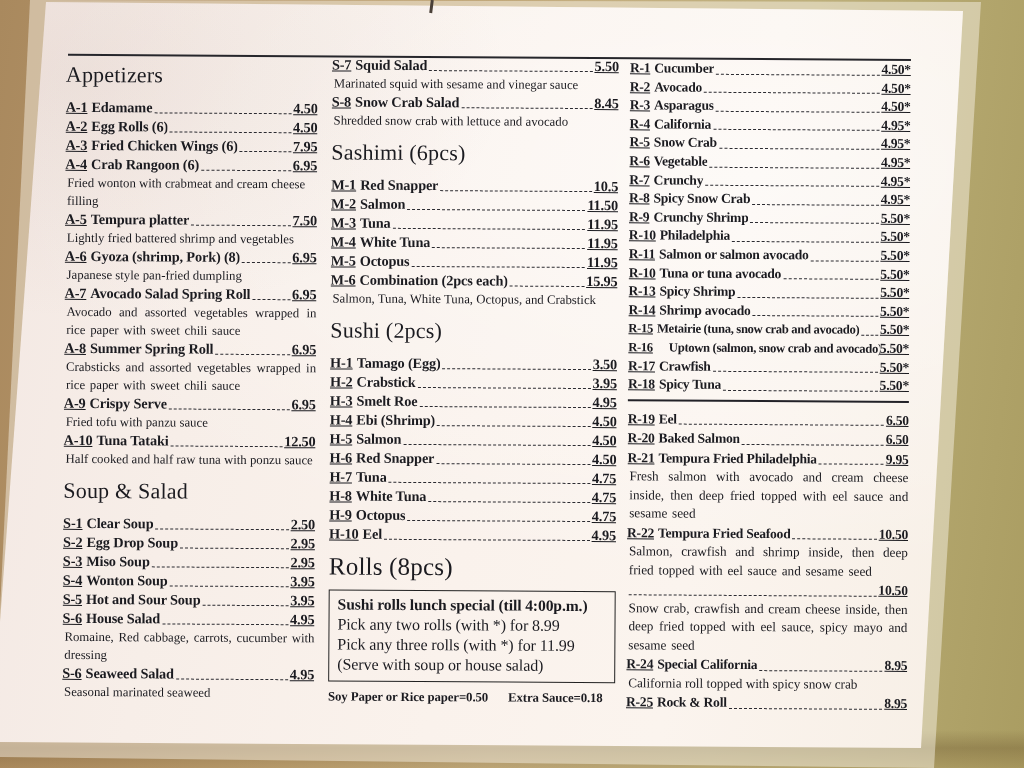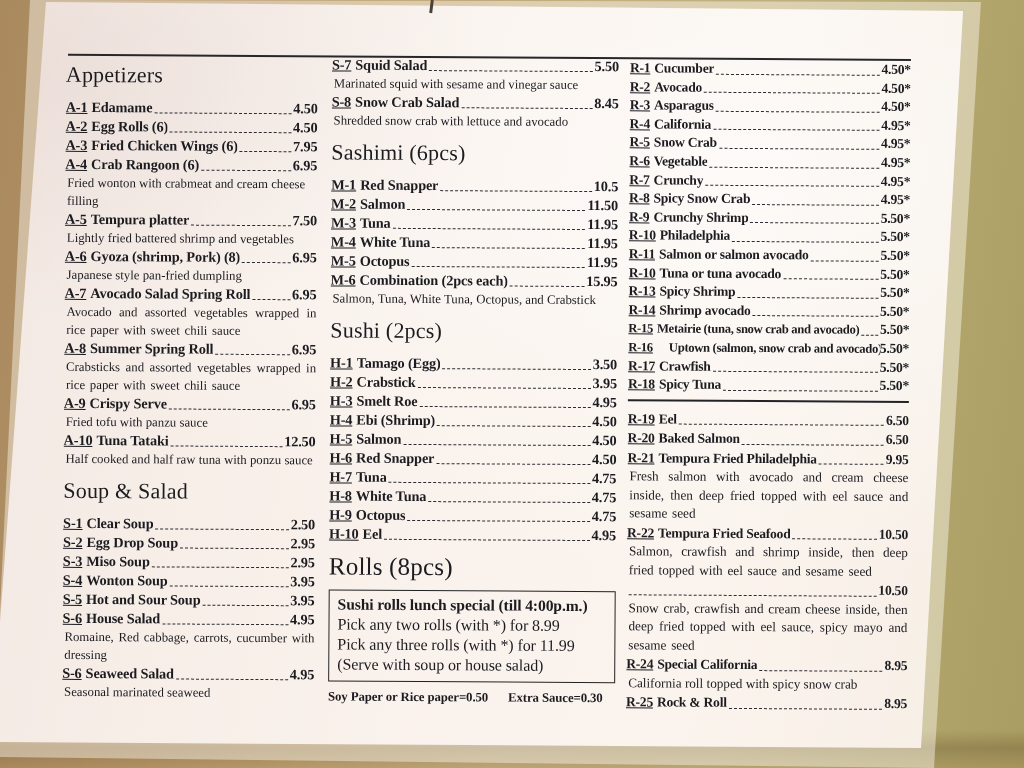--- a/index.html
+++ b/index.html
@@ -29,21 +29,21 @@
   .section:first-child .stitle{margin-top:0;}
   .row{display:flex;align-items:flex-end;font-weight:700;font-size:14.3px;line-height:19px;
     white-space:nowrap;overflow:hidden;letter-spacing:-0.15px;}
   .col3 .row{font-size:13.6px;line-height:18.6px;letter-spacing:-0.25px;}
   .col3 .section + .section .row{line-height:19.5px;}
   .row.long .label{font-size:12.7px;letter-spacing:-0.35px;}
   .label{flex:0 1 auto;overflow:hidden;}
   .code{margin-right:4px;text-decoration:underline;}
   .tight .code{margin-right:16px;}
   .leader{flex:1 1 auto;min-width:4px;border-bottom:1.6px dashed #2b2b31;margin:0 2px 4px 2px;}
-  .price{flex:0 0 auto;}
+  .price{flex:0 0 auto;text-decoration:underline;}
   .desc{font-weight:400;font-size:12.8px;line-height:18px;margin:0 0 0 2px;}
   .col3 .desc{font-size:13.2px;line-height:18.5px;}
   .desc.just{text-align:justify;-moz-text-align-last:left;text-align-last:left;word-spacing:1.5px;}
   .rule{border-top:2.2px solid #222228;margin:5px 0 8px;}
   .special-box{box-sizing:border-box;width:287px;border:1.6px solid #222;margin:2px 0 7px;
     padding:4px 8px 6px 8px;font-size:16px;line-height:20px;font-weight:400;letter-spacing:-0.1px;}
   .box-line.box-bold{font-weight:700;font-size:15.6px;}
   .footnote{display:flex;gap:20px;font-weight:700;font-size:12.8px;line-height:17px;margin-top:3px;
     letter-spacing:-0.1px;}
 </style>
@@ -263,21 +263,21 @@
       <div class="section">
         <h2 class="stitle lg">Rolls (8pcs)</h2>
         <div class="special-box">
           <div class="box-line box-bold">Sushi rolls lunch special (till 4:00p.m.)</div>
           <div class="box-line">Pick any two rolls (with *) for 8.99</div>
           <div class="box-line">Pick any three rolls (with *) for 11.99</div>
           <div class="box-line">(Serve with soup or house salad)</div>
         </div>
         <div class="footnote">
           <span>Soy Paper or Rice paper=0.50</span>
-          <span>Extra Sauce=0.30</span>
+          <span>Extra Sauce=0.18</span>
         </div>
       </div>
     </div>
     <div class="col col3">
       <div class="section">
         <div class="row">
           <span class="label"><span class="code">R-1</span><span class="name">Cucumber</span></span>
           <span class="leader"></span>
           <span class="price">4.50*</span>
         </div>

